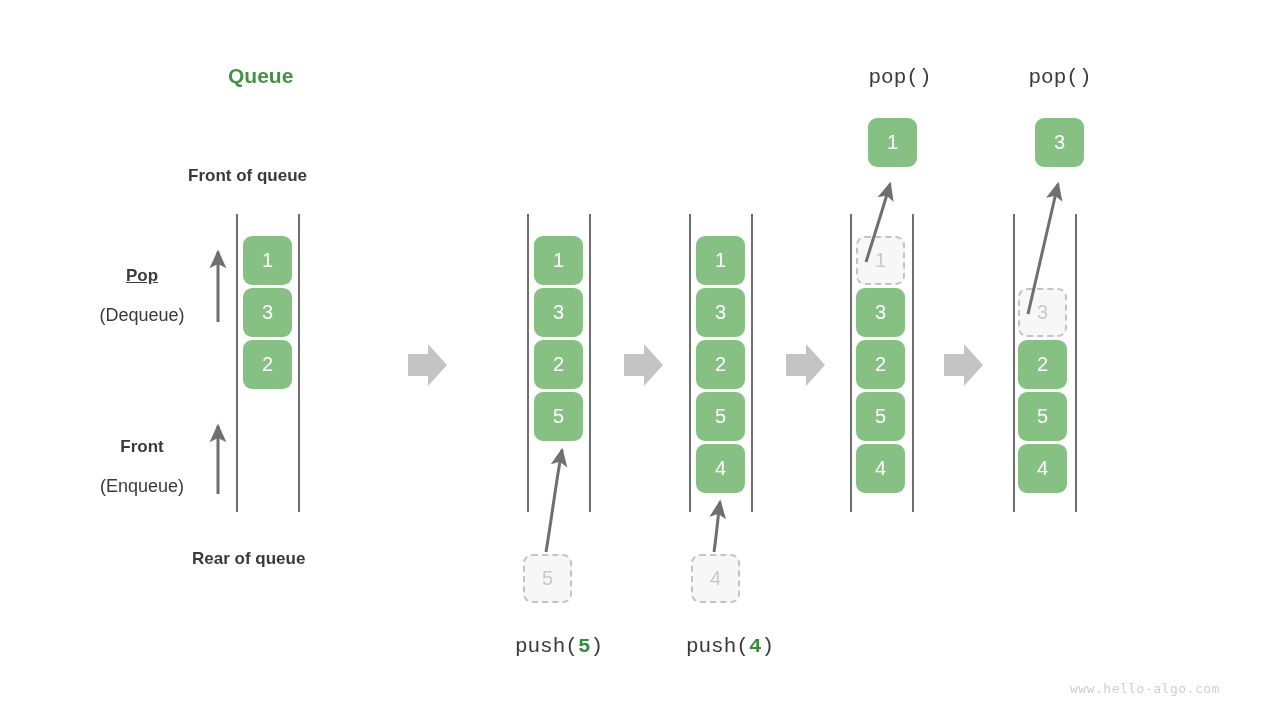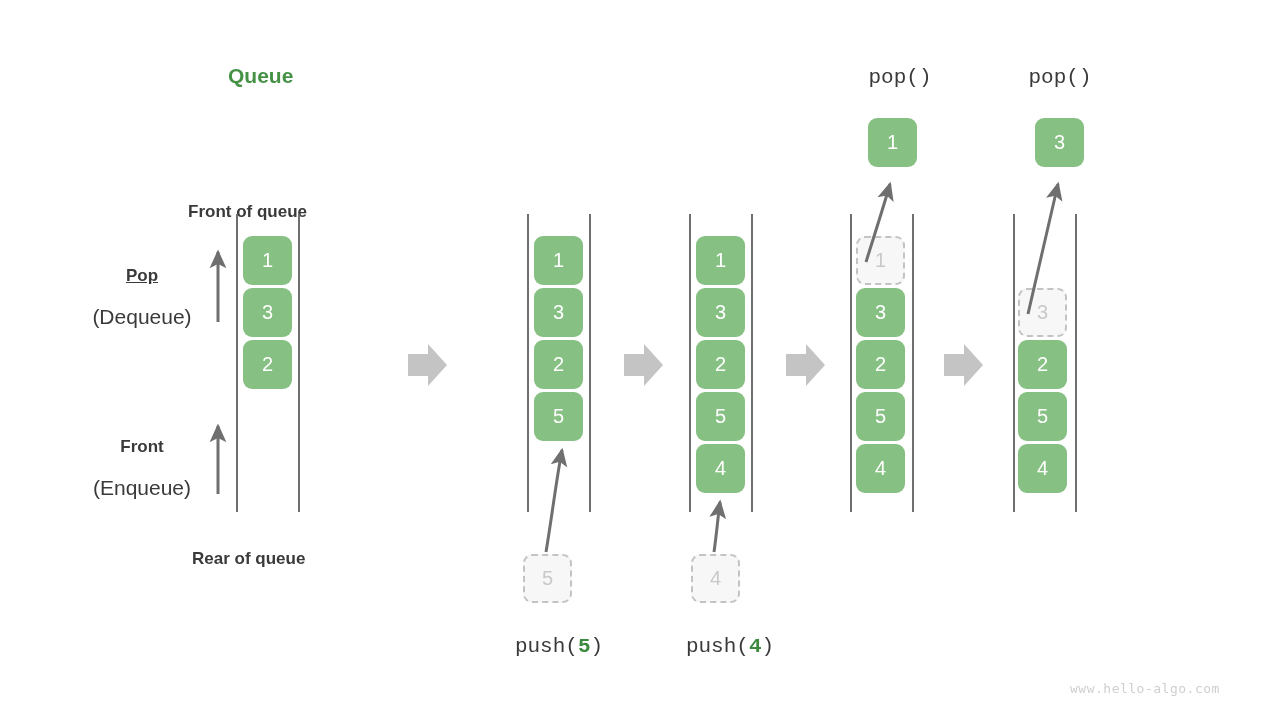--- a/index.html
+++ b/index.html
@@ -28,21 +28,21 @@
   .bold-label {
     position: absolute;
     font-weight: bold;
     font-size: 17px;
     color: #3a3a3a;
     white-space: nowrap;
     text-align: center;
   }
   .plain-label {
     position: absolute;
-    font-size: 21px;
+    font-size: 18px;
     color: #3a3a3a;
     white-space: nowrap;
     text-align: center;
   }
   .mono-label {
     position: absolute;
     font-family: Liberation Mono, monospace;
     font-size: 21px;
     color: #3a3a3a;
     white-space: nowrap;
@@ -96,21 +96,21 @@
     pointer-events: none;
   }
 </style>
 </head>
 <body>
 
 <div class="stage">
 
   <div class="title" style="left:228px; top:60px;">Queue</div>
 
-  <div class="bold-label" style="left:188px; top:162px;margin-top:36px;">Front of queue</div>
+  <div class="bold-label" style="left:188px; top:162px;">Front of queue</div>
   <div class="bold-label" style="left:192px; top:545px;text-align:right;">Rear of queue</div>
 
   <div class="bold-label" style="left:116px; top:262px; width:52px;text-decoration:underline;">Pop</div>
   <div class="plain-label" style="left:82px; top:301px; width:120px;">(Dequeue)</div>
 
   <div class="bold-label" style="left:113px; top:433px; width:58px;">Front</div>
   <div class="plain-label" style="left:82px; top:472px; width:120px;">(Enqueue)</div>
 
   <div class="rail" style="left:236px; top:210px; height:298px;"></div>
   <div class="rail" style="left:298px; top:210px; height:298px;"></div>

